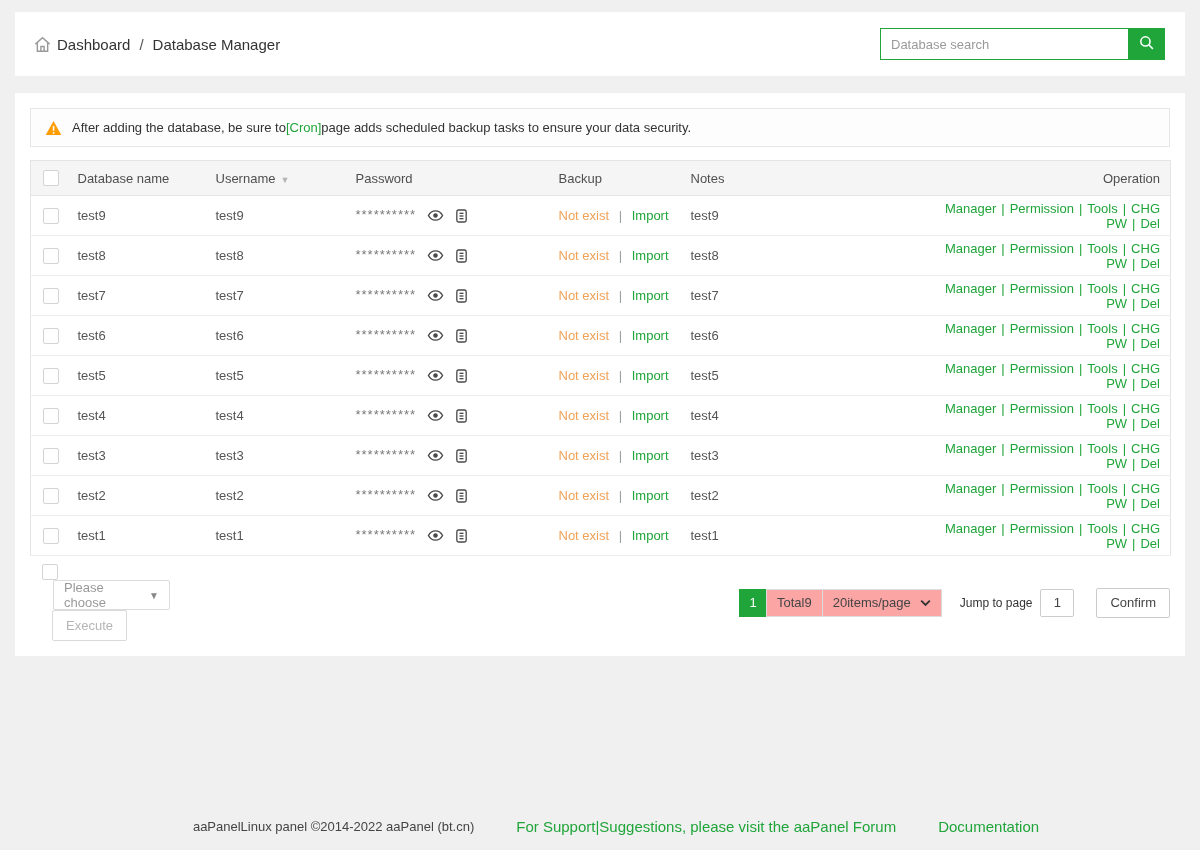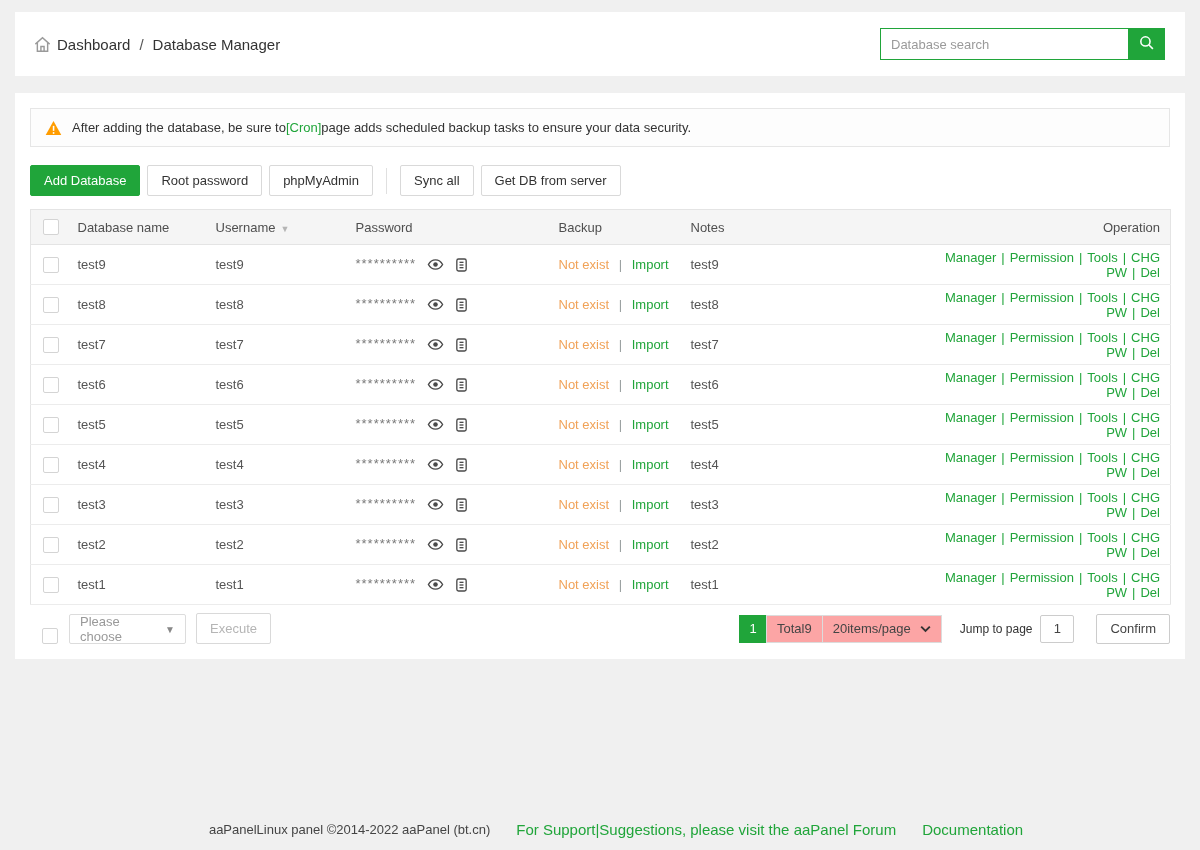--- a/index.html
+++ b/index.html
@@ -74,21 +74,21 @@
     border:1px solid #d4d4d4; border-radius:2px; vertical-align:middle; cursor:pointer;
   }
   .pass-mask { color:#7a7a7a; letter-spacing:1px; }
   .icon-btn { display:inline-flex; vertical-align:middle; margin-left:7px; cursor:pointer; }
   .not-exist { color:#f1a257; }
   .bak-sep { color:#9aa0a0; margin:0 6px; }
   .green-link { color:#20a53a; text-decoration:none; cursor:pointer; }
   .op-sep { color:#20a53a; margin:0 5px; }
   
   .tfoot { margin-top:8px; display:flex; align-items:center; justify-content:space-between; }
-  .tfoot-left { display:flex; align-items:flex-end; padding-left:12px; }
+  .tfoot-left { display:flex; align-items:flex-start; padding-left:12px;flex-direction:column; }
   .fake-select {
     margin-left:11px; width:117px; height:30px; border:1px solid #dcdcdc; border-radius:2px;
     display:flex; align-items:center; justify-content:space-between; padding:0 10px;
     font-size:13px; color:#999; cursor:pointer; background:#fff;
   }
   .fake-select .tri { font-size:10px; color:#888; }
   .btn.disabled { color:#b5b5b5; margin-left:10px; cursor:default; }
   .tfoot-right { display:flex; align-items:center; }
   .pager { display:flex; align-items:center; }
   .page-num {
@@ -107,21 +107,21 @@
     font-family:"Liberation Sans", sans-serif;
   }
   .confirm-btn {
     margin-left:22px; height:30px; padding:0 13px; background:#fff;
     border:1px solid #ccc; border-radius:2px; font-size:13px; color:#444; cursor:pointer;
     font-family:"Liberation Sans", sans-serif;
   }
   
   .page-footer {
     margin-top:162px; display:flex; justify-content:center; align-items:center;
-    font-size:13px; color:#444; gap:26px;padding-left:32px;
+    font-size:13px; color:#444; gap:42px;padding-left:32px;
   }
   .page-footer .green-link { font-size:15px; }
 </style>
 </head>
 <body>
 
 <div class="topbar">
   <div class="breadcrumb">
     <span class="home-ic">
       <svg width="19" height="19" viewBox="0 0 24 24" fill="none" stroke="#9a9a9a" stroke-width="1.8">
@@ -155,28 +155,20 @@
         <path d="M12 1 L23 21 H1 Z" fill="#ff9c00"></path>
         <rect x="11" y="8" width="2.2" height="7" fill="#fff"></rect>
         <rect x="11" y="16.8" width="2.2" height="2.4" fill="#fff"></rect>
       </svg>
     </span>
     <span>After adding the database, be sure to </span>
     <span class="green-link">[Cron]</span>
     <span> page adds scheduled backup tasks to ensure your data security.</span>
   </div>
 
-  <div class="toolbar">
-    <button class="btn primary">Add Database</button>
-    <button class="btn">Root password</button>
-    <button class="btn">phpMyAdmin</button>
-    <span class="divider"></span>
-    <button class="btn">Sync all</button>
-    <button class="btn">Get DB from server</button>
-  </div>
 
   <table class="db">
     <colgroup>
       <col class="c-check">
         <col class="c-name">
         <col class="c-user">
         <col class="c-pass">
       <col class="c-bak">
         <col class="c-notes">
         <col class="c-op">

